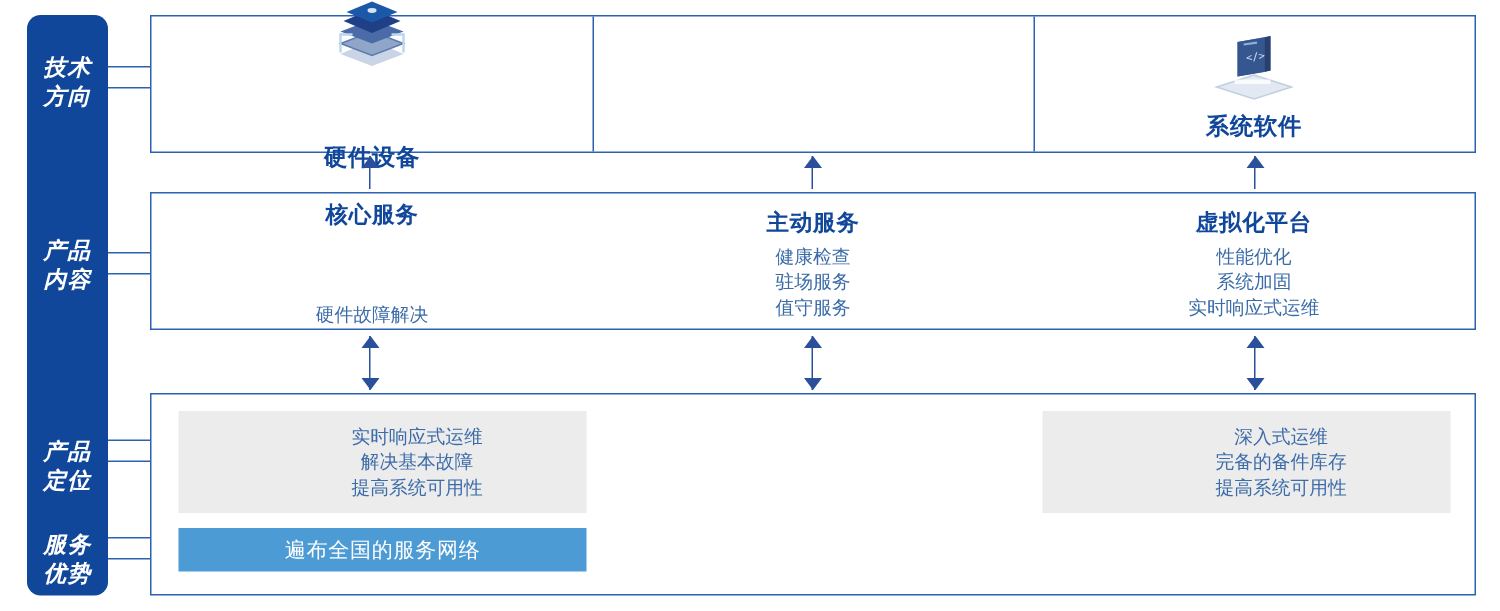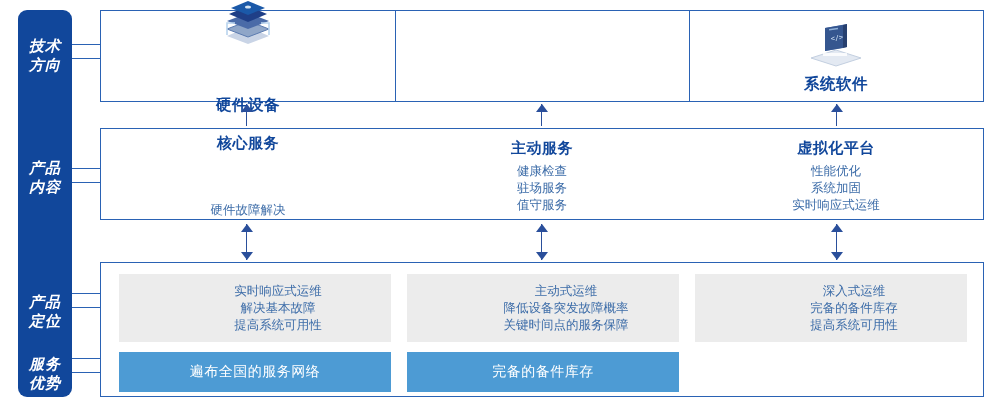--- a/index.html
+++ b/index.html
@@ -65,21 +65,21 @@
 
   
   .bot-col{position:absolute;top:0;height:100%;box-sizing:border-box;}
   .grey-card{
     position:absolute;left:0;right:0;top:11px;height:68px;
     background:#ececec;
     display:flex;flex-direction:column;align-items:center;justify-content:center;padding-left:46px;
   }
   .grey-line{font-size:12.5px;color:#3c6ca8;line-height:17px;}
   .blue-bar{
-    position:absolute;left:0;right:0;top:89px;height:40px;
+    position:absolute;left:0;right:0;top:89px;height:29px;
     background:#4d9bd4;
     display:flex;align-items:center;justify-content:center;
     color:#ffffff;font-size:14px;letter-spacing:.5px;
   }
 
   
   .arrow-col{position:absolute;width:14px;}
   .arrow-line{position:absolute;left:6px;top:0;bottom:0;width:0;border-left:1.6px solid #2a4f9b;}
   .arrow-head{position:absolute;left:1px;width:0;height:0;
     border-left:6px solid transparent;border-right:6px solid transparent;}
@@ -214,28 +214,20 @@
 
     <div class="bot-col" style="left:18px;width:272px;">
       <div class="grey-card">
         <div class="grey-line">实时响应式运维</div>
         <div class="grey-line">解决基本故障</div>
         <div class="grey-line">提高系统可用性</div>
       </div>
       <div class="blue-bar">遍布全国的服务网络</div>
     </div>
 
-    <div class="bot-col" style="left:306px;width:272px;">
-      <div class="grey-card">
-        <div class="grey-line">主动式运维</div>
-        <div class="grey-line">降低设备突发故障概率</div>
-        <div class="grey-line">关键时间点的服务保障</div>
-      </div>
-      <div class="blue-bar">完备的备件库存</div>
-    </div>
 
     <div class="bot-col" style="left:594px;width:272px;">
       <div class="grey-card">
         <div class="grey-line">深入式运维</div>
         <div class="grey-line">完备的备件库存</div>
         <div class="grey-line">提高系统可用性</div>
       </div>
     </div>
 
   </div>

